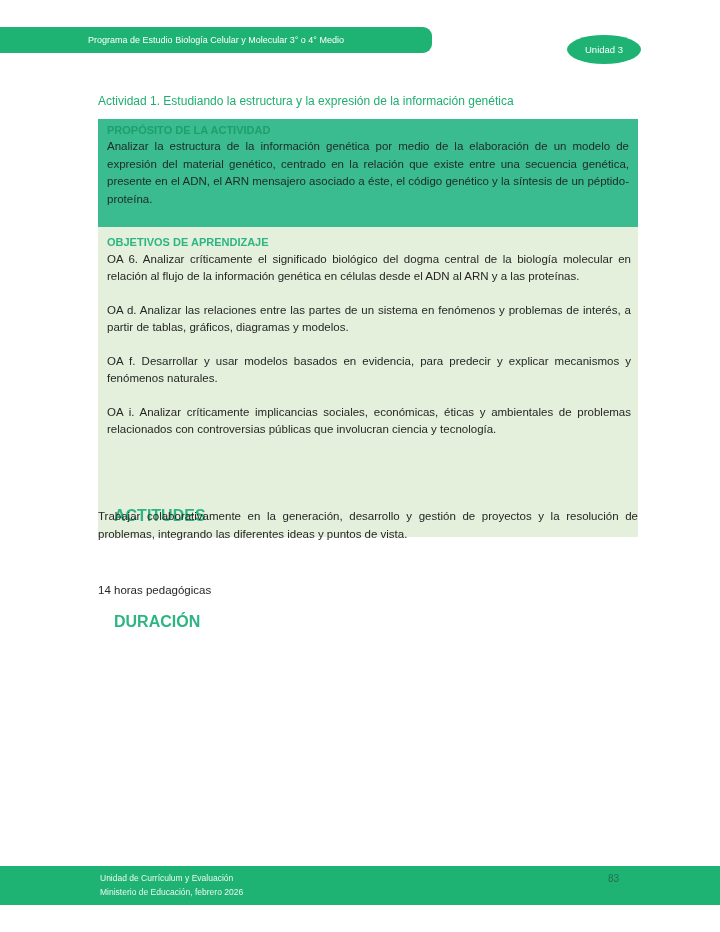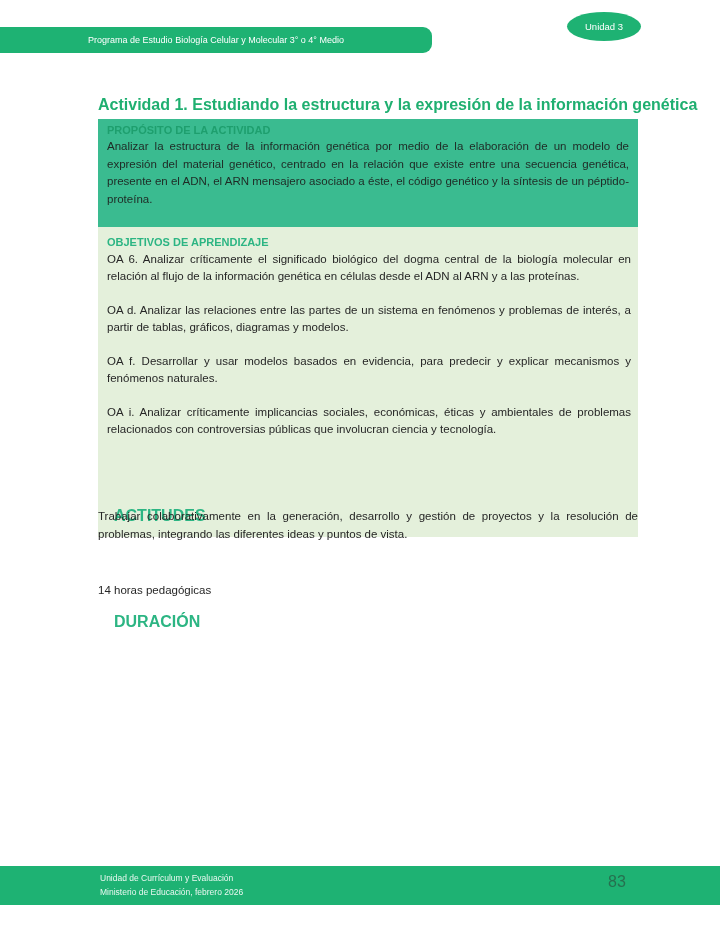--- a/index.html
+++ b/index.html
@@ -18,28 +18,28 @@
     position:relative;width:720px;height:932px;background:#fff;overflow:hidden;
     font-family:"Liberation Sans", sans-serif;color:var(--body_text,#262626);
   }
   .header-bar{
     position:absolute;left:0;top:27px;width:432px;height:26px;
     background:var(--brand,#1EB273);border-radius:0 9px 9px 0;
     display:flex;align-items:center;justify-content:center;
     color:#fff;font-size:9px;line-height:11px;text-align:center;
   }
   .unit-badge{
-    position:absolute;left:567px;top:12px;width:74px;height:29px;
+    position:absolute;left:567px;top:35px;width:74px;height:29px;
     background:var(--brand,#1EB273);border-radius:50%;
     display:flex;align-items:center;justify-content:center;
     color:#fff;font-size:9.5px;
   }
   .page-title{
     position:absolute;left:98px;top:85px;width:542px;
-    font-size:16px;font-weight:bold;color:var(--title_green,#1FAF70);
+    font-size:12px;font-weight:normal;color:var(--title_green,#1FAF70);
     line-height:17px;white-space:nowrap;
   }
   .purpose-box{
     position:absolute;left:98px;top:119px;width:540px;height:113px;
     background:var(--purpose_bg,#3ABB90);box-sizing:border-box;
     padding:3px 9px 5px 9px;
   }
   .purpose-heading{
     margin:0;font-size:11px;font-weight:bold;line-height:16px;
     color:var(--purpose_heading,#1E9F6E);
@@ -79,21 +79,21 @@
   .footer-bar{
     position:absolute;left:0;top:866px;width:720px;height:39px;
     background:var(--brand,#1EB273);
   }
   .footer-org{
     position:absolute;left:100px;top:6px;
     font-size:8.5px;line-height:13.5px;color:var(--footer_text,#EAF8F1);
   }
   .footer-page-number{
     position:absolute;left:608px;top:7px;
-    font-size:16px;color:var(--page_number,#26704F);
+    font-size:10px;color:var(--page_number,#26704F);
   }
 </style>
 </head>
 <body>
 
 <div class="page">
 
   <div class="header-bar">
     <span>Programa de Estudio Biología Celular y Molecular 3° o 4° Medio</span>
   </div>

